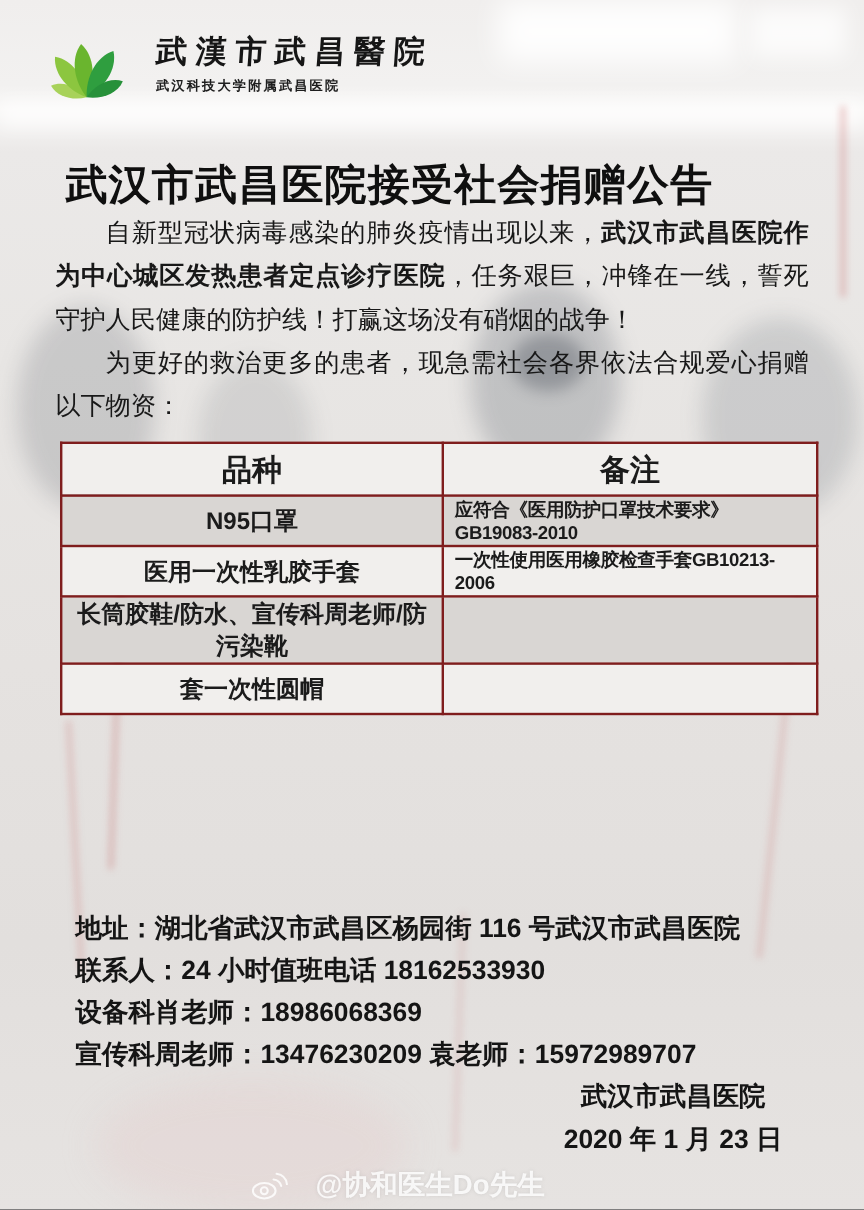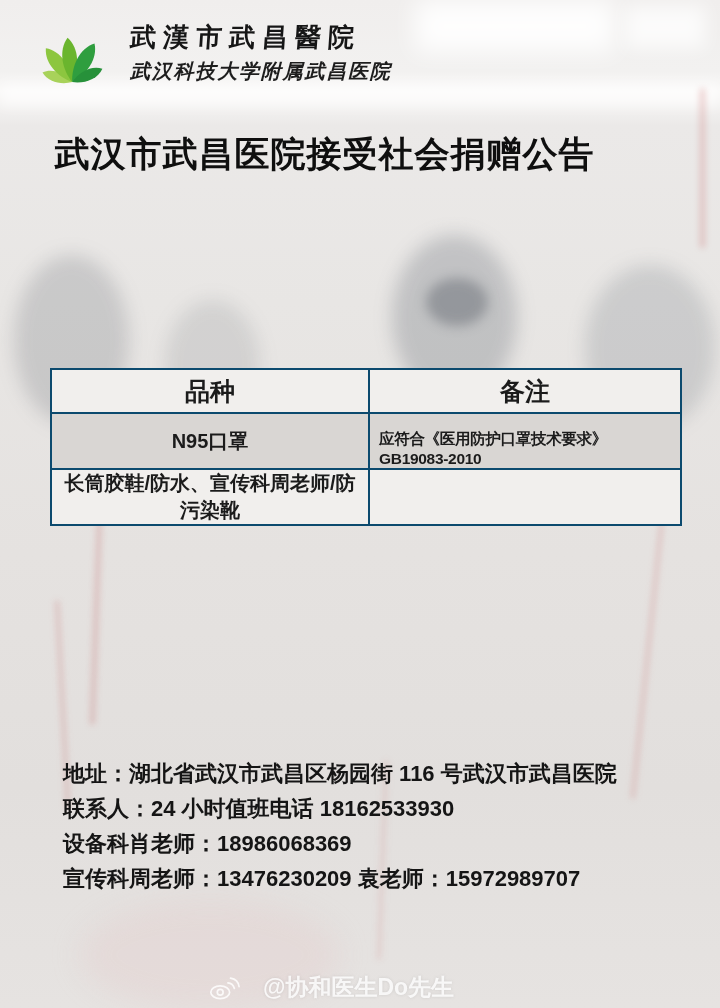--- a/index.html
+++ b/index.html
@@ -26,41 +26,41 @@
   .ph-s3 { left:652px; top:380px; width:5px; height:420px; background:rgba(198,96,96,.22); transform:rotate(6deg); }
   .ph-s4 { left:700px; top:88px;  width:5px; height:160px; background:rgba(198,96,96,.30); }
   .ph-s5 { left:380px; top:760px; width:5px; height:200px; background:rgba(192,88,88,.14); transform:rotate(2deg); }
   .ph-glowb { left:80px; top:900px; width:260px; height:110px; background:rgba(226,196,196,.25); border-radius:50%; filter:blur(14px); }
 
   
   .logo { position:absolute; top:20px; left:40px; display:flex; align-items:center; gap:12px; }
   .logo-text { display:flex; flex-direction:column; }
   .logo-cal { font-family:"DejaVu Serif",serif; font-size:26px; font-weight:700;
               letter-spacing:7px; transform:skewX(-4deg); white-space:nowrap; color:#161616; }
-  .logo-sub { font-size:20px; font-weight:700; letter-spacing:1.8px; margin-top:3px; color:#1d1d1d; white-space:nowrap;font-style:italic; }
+  .logo-sub { font-size:11px; font-weight:700; letter-spacing:1.8px; margin-top:3px; color:#1d1d1d; white-space:nowrap; }
 
   
   .title { position:absolute; top:108px; left:0; width:649px; text-align:center;
            font-size:35px; font-weight:900; letter-spacing:1px; color:#0f0f0f; }
 
   
   .bodytext { position:absolute; top:177px; left:46px; width:628px;
               font-size:21px; line-height:36px; font-weight:500; text-align:justify; color:#181818; }
   .bodytext p { margin:0; text-indent:42px; }
   .bodytext b { font-weight:800; }
 
   
   .dtable { position:absolute; top:368px; left:50px; width:632px; border-collapse:collapse;
             table-layout:fixed; }
-  .dtable th, .dtable td { border:2px solid #0c4a6e; overflow:hidden; }
+  .dtable th, .dtable td { border:2px solid #7f1d1d; overflow:hidden; }
   .dtable th { height:40px; font-size:25px; font-weight:800; text-align:center; }
   .dtable col.c1 { width:318px; }
   .dtable td { height:40px; }
   .cell-item { text-align:center; font-size:20px; font-weight:700; padding:0 8px; }
-  .cell-note { font-size:15.5px; font-weight:700; padding:14px 4px 0 9px; letter-spacing:-0.3px;margin-top:43px; }
+  .cell-note { font-size:15.5px; font-weight:700; padding:0 4px 0 9px; letter-spacing:-0.3px;margin-top:43px; }
   .dtable thead tr { background:#f1efed; }
   .dtable tbody tr:nth-child(odd)  { background:#d9d6d3; }
   .dtable tbody tr:nth-child(even) { background:#f1efed; }
 
   
   .contact { position:absolute; top:756px; left:63px; width:640px;
              font-size:22px; font-weight:600; line-height:35px; color:#151515; }
   .signature { position:absolute; top:896px; right:68px; text-align:center;
                font-size:22px; font-weight:600; line-height:36px; color:#151515; }
 
@@ -101,51 +101,67 @@
       </g>
     </svg>
     <div class="logo-text">
       <div class="logo-cal">武漢市武昌醫院</div>
       <div class="logo-sub">武汉科技大学附属武昌医院</div>
     </div>
   </header>
 
   <h1 class="title">武汉市武昌医院接受社会捐赠公告</h1>
 
+  <section class="bodytext">
+    <p><span>自新型冠状病毒感染的肺炎疫情出现以来，</span><b>武汉市武昌医院作为中心城区发热患者定点诊疗医院</b><span>，任务艰巨，冲锋在一线，誓死守护人民健康的防护线！打赢这场没有硝烟的战争！</span></p>
+    <p>为更好的救治更多的患者，现急需社会各界依法合规爱心捐赠以下物资：</p>
+  </section>
 
   <table class="dtable">
     <colgroup>
         <col class="c1">
         <col class="c2">
       </colgroup>
     <thead>
       <tr>
         <th>品种</th>
         <th>备注</th>
       </tr>
     </thead>
     <tbody>
       <tr>
         <td class="cell-item">N95口罩</td>
         <td class="cell-note">应符合《医用防护口罩技术要求》GB19083-2010</td>
       </tr>
       <tr>
+        <td class="cell-item">医用一次性乳胶手套</td>
+        <td class="cell-note">一次性使用医用橡胶检查手套GB10213-2006</td>
+      </tr>
+      <tr>
         <td class="cell-item">长筒胶鞋/防水、宣传科周老师/防污染靴</td>
+        <td class="cell-note"></td>
+      </tr>
+      <tr>
+        <td class="cell-item">套一次性圆帽</td>
         <td class="cell-note"></td>
       </tr>
     </tbody>
   </table>
 
   <section class="contact">
     <div>地址：湖北省武汉市武昌区杨园街 116 号武汉市武昌医院</div>
     <div>联系人：24 小时值班电话 18162533930</div>
     <div>设备科肖老师：18986068369</div>
     <div>宣传科周老师：13476230209 袁老师：15972989707</div>
   </section>
 
+  <div class="signature">
+    <div>武汉市武昌医院</div>
+    <div>2020 年 1 月 23 日</div>
+  </div>
 
   <div class="watermark">
     <svg viewBox="0 0 36 28" width="31" height="24">
       <ellipse cx="13" cy="19" rx="11" ry="7.5" fill="none" stroke="rgba(255,255,255,.82)" stroke-width="2"></ellipse>
       <circle cx="13" cy="19" r="3.4" fill="none" stroke="rgba(255,255,255,.82)" stroke-width="2"></circle>
       <path d="M22 8 q6 0.5 7.5 6.5" fill="none" stroke="rgba(255,255,255,.82)" stroke-width="2" stroke-linecap="round"></path>
       <path d="M25 2.5 q9 1.5 10 10" fill="none" stroke="rgba(255,255,255,.82)" stroke-width="2" stroke-linecap="round"></path>
     </svg>
     <span>@协和医生Do先生</span>
   </div>

